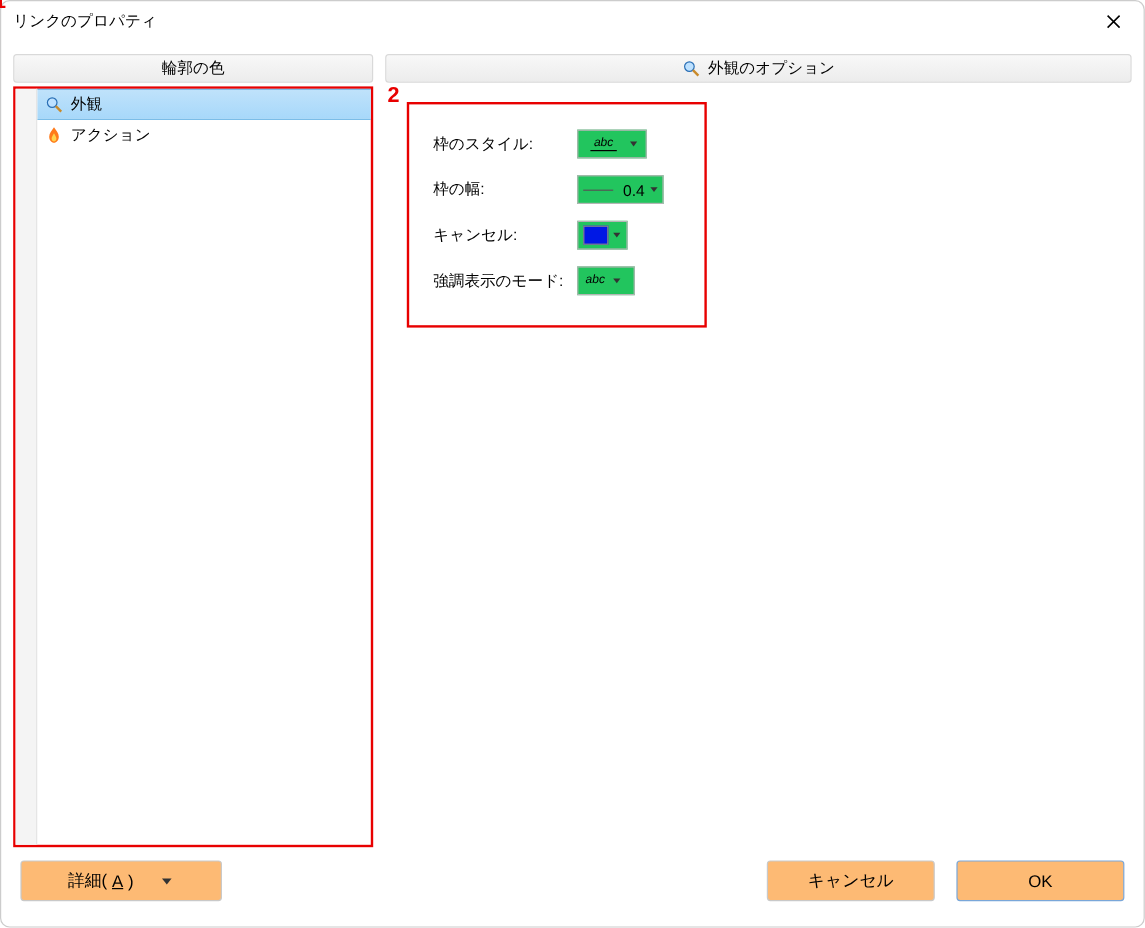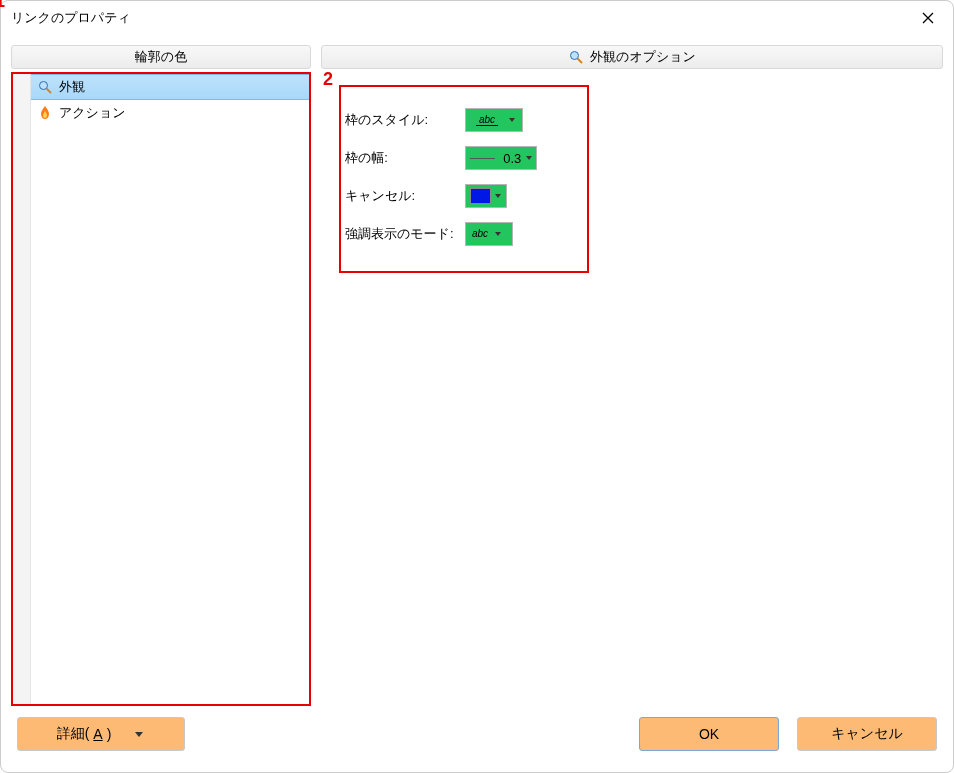--- a/index.html
+++ b/index.html
@@ -50,21 +50,21 @@
     border-top: 1px solid #7bbde8; border-bottom: 1px solid #7bbde8;
   }
   .cat-icon { width:16px; height:16px; display:inline-flex; }
 
   .annot { position:absolute; font-weight: bold; color:#e80000; font-size: 18px; z-index: 5; }
 
   .right-content {
     margin-top: 6px; flex: 1; position: relative;
   }
   .option-panel {
-    border: 2px solid #e80000; padding: 14px 12px 18px 4px; width: 250px;
+    border: 2px solid #e80000; padding: 14px 12px 18px 20px; width: 250px;
     margin-left: 18px; margin-top: 10px;
   }
   .opt-row { display: flex; align-items: center; height: 38px; }
   .opt-label { width: 120px; }
   .opt-ctrl {
     border: 1px solid #b5b5b5; height: 24px; display: flex; align-items: center;
     background: #22c55e; padding: 0 4px; cursor: pointer; gap: 4px;
   }
   .opt-ctrl .dd { width: 8px; height: 24px; display:flex; align-items:center; justify-content:center; }
   .opt-ctrl .dd::before { content:''; border-left:3px solid transparent; border-right:3px solid transparent; border-top:4px solid #333; display:block; }
@@ -166,21 +166,21 @@
                 <span class="underline-abc">abc</span>
               </span>
               <span class="dd"></span>
             </div>
           </div>
 
           <div class="opt-row">
             <div class="opt-label">枠の幅:</div>
             <div class="opt-ctrl" style="width:72px;">
               <span class="thin-line"></span>
-              <span class="width-val">0.3</span>
+              <span class="width-val">0.4</span>
               <span class="dd"></span>
             </div>
           </div>
 
           <div class="opt-row">
             <div class="opt-label">キャンセル:</div>
             <div class="opt-ctrl" style="width:42px;">
               <span class="color-sq" style="background:#0018e5;border:1px solid #888;"></span>
               <span class="dd"></span>
             </div>
@@ -202,22 +202,22 @@
 
   <div class="footer">
     <div class="btn btn-detail">
       <span>詳細(</span>
         <span class="mnemonic">A</span>
         <span>)</span>
       <span style="width:16px;"></span>
       <span class="dd2"></span>
     </div>
     <div class="footer-right">
+      <div class="btn btn-cancel">
+        <span>キャンセル</span>
+      </div>
       <div class="btn btn-ok">
         <span>OK</span>
       </div>
-      <div class="btn btn-cancel">
-        <span>キャンセル</span>
-      </div>
     </div>
   </div>
 
 </div>
 
 </body></html>

